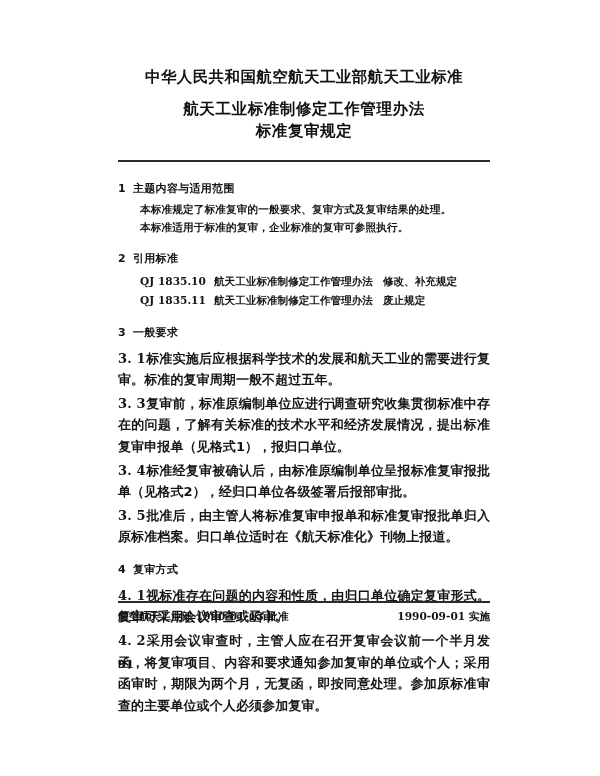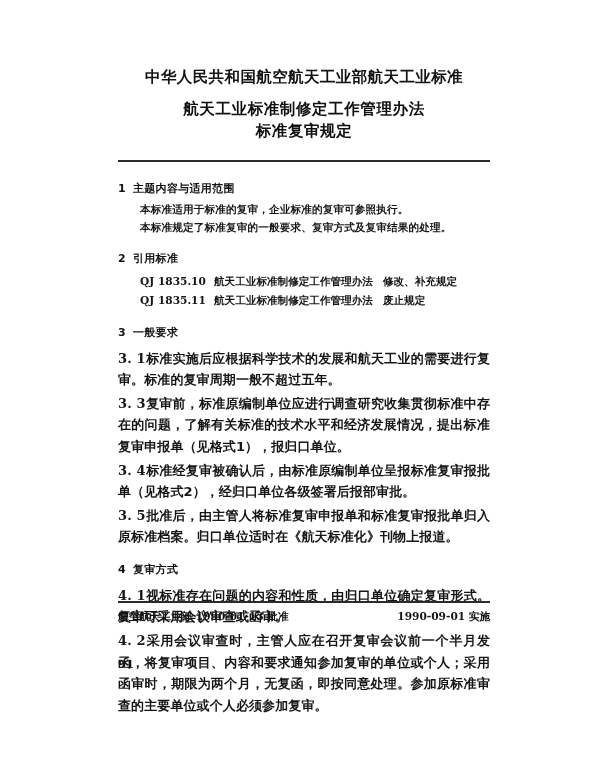--- a/index.html
+++ b/index.html
@@ -199,22 +199,22 @@
       <span class="line2">标准复审规定</span>
     </div>
 
     <div class="rule"></div>
 
     <div class="body">
 
       <div class="sec-head">
         <span class="num">1</span><span>主题内容与适用范围</span>
       </div>
+      <p class="para-indent">本标准规定了标准复审的一般要求、复审方式及复审结果的处理。</p>
       <p class="para-indent">本标准适用于标准的复审，企业标准的复审可参照执行。</p>
-      <p class="para-indent">本标准规定了标准复审的一般要求、复审方式及复审结果的处理。</p>
 
       <div class="sec-head">
         <span class="num">2</span><span>引用标准</span>
       </div>
       <div class="ref-list">
         <div class="ref-item">
           <span class="ref-code">QJ 1835.10</span><span class="ref-title">航天工业标准制修定工作管理办法</span><span class="ref-suffix">修改、补充规定</span>
         </div>
         <div class="ref-item">
           <span class="ref-code">QJ 1835.11</span><span class="ref-title">航天工业标准制修定工作管理办法</span><span class="ref-suffix">废止规定</span>

